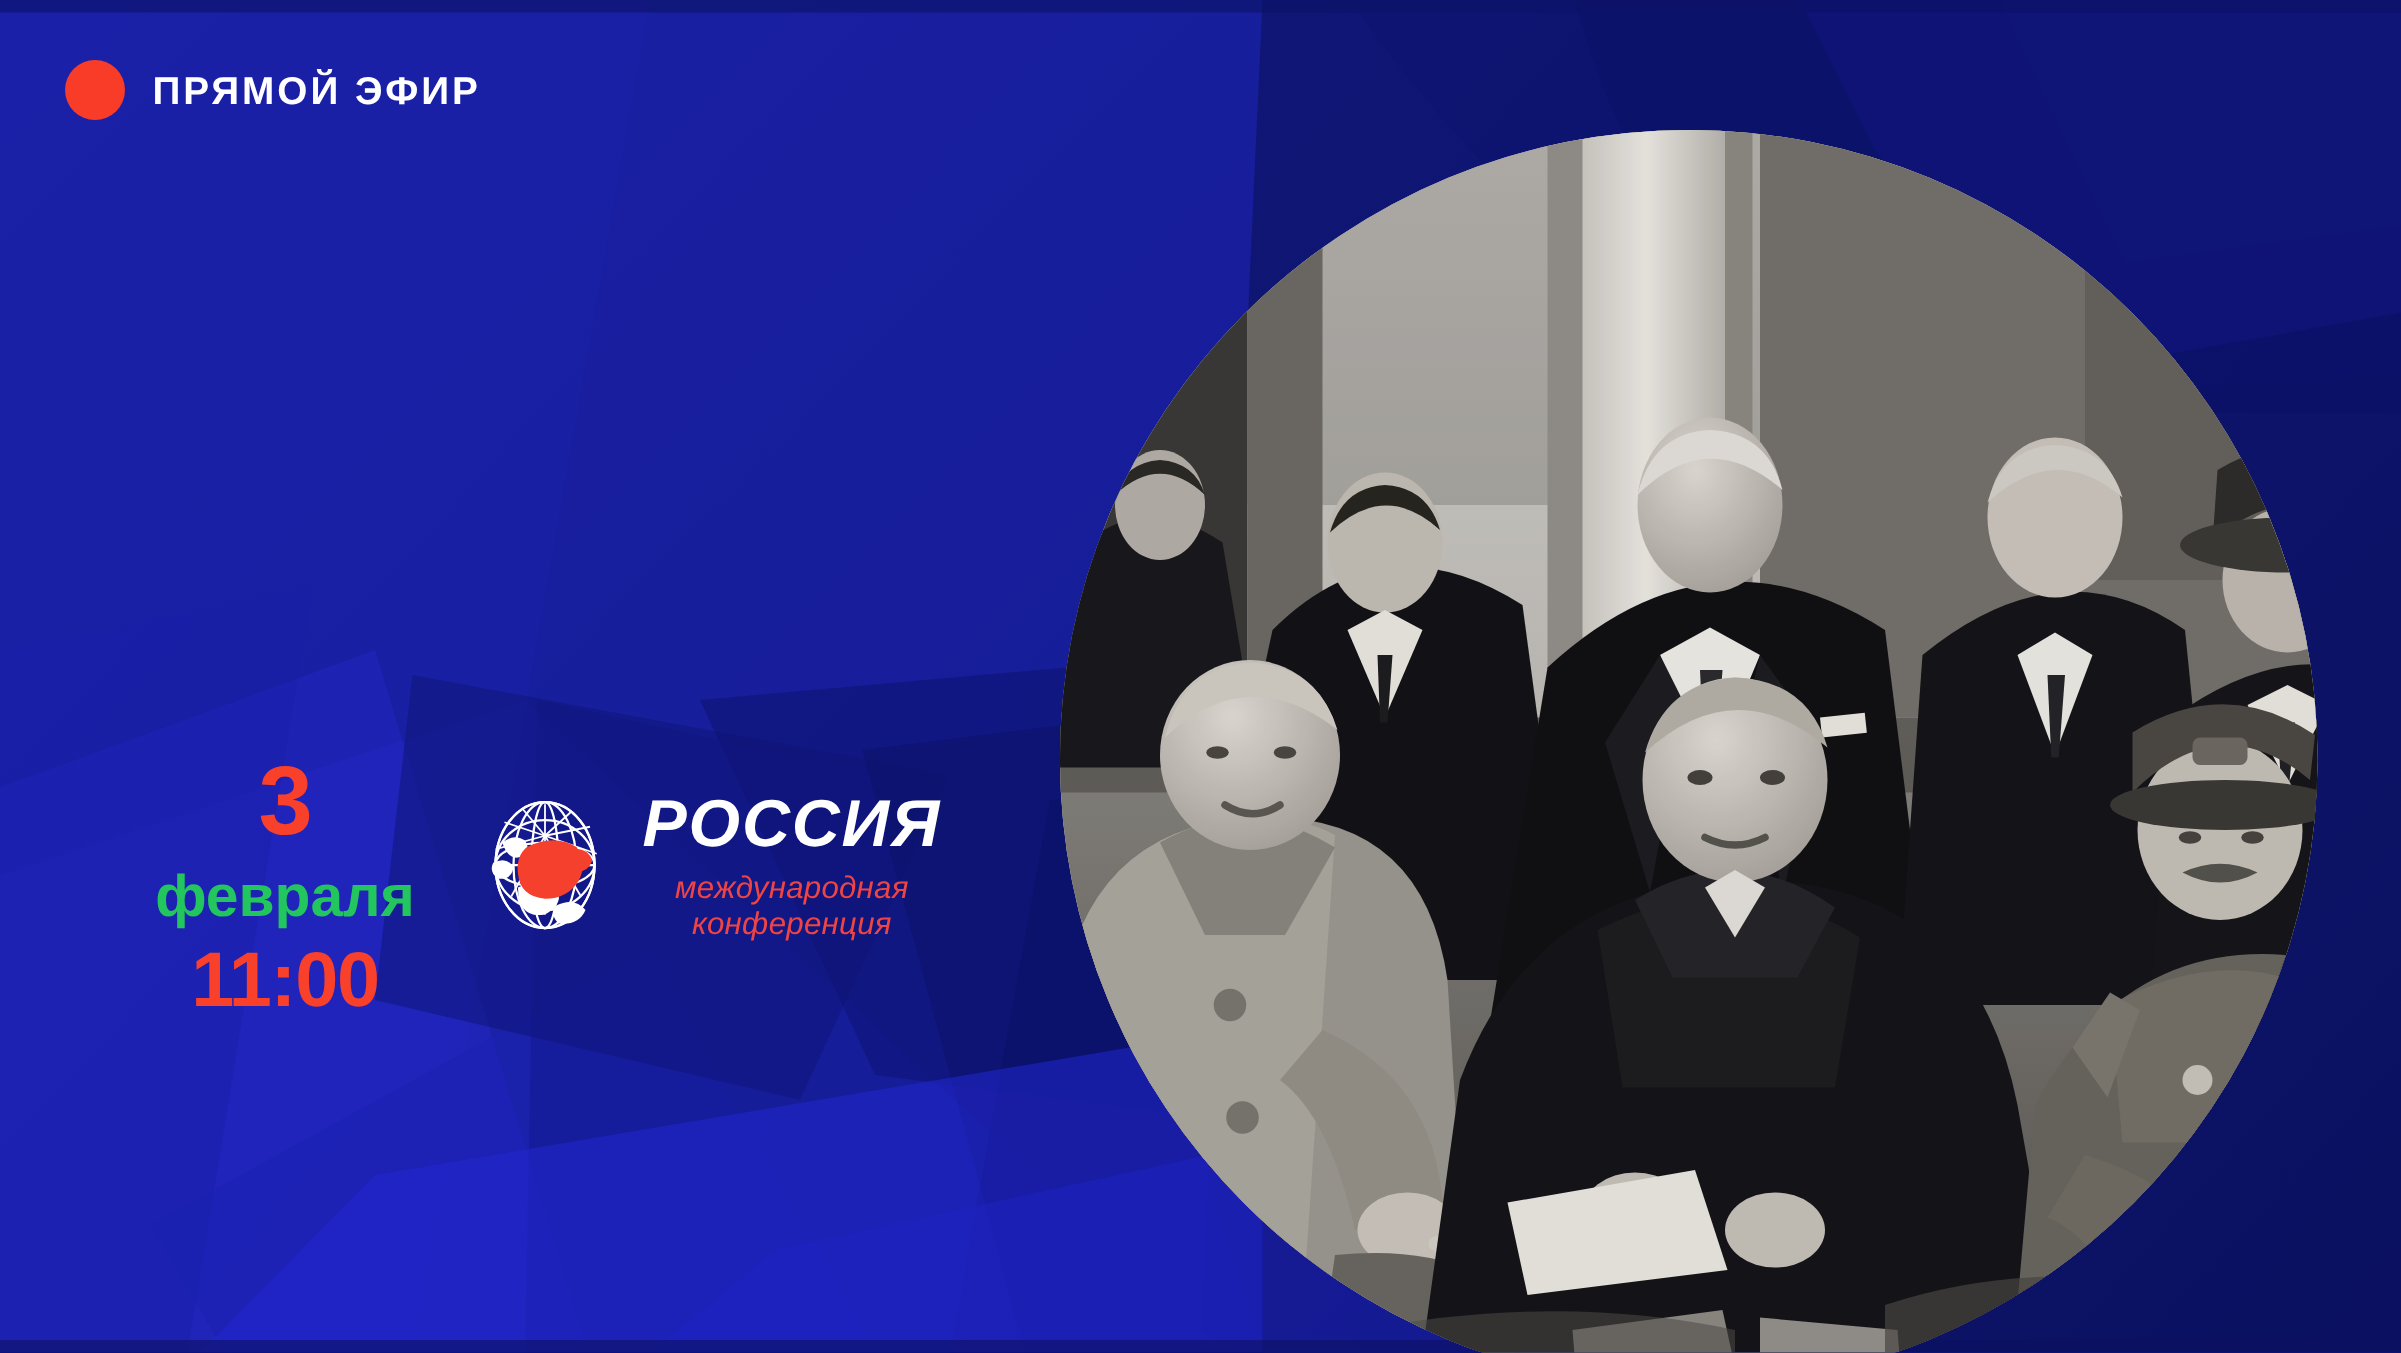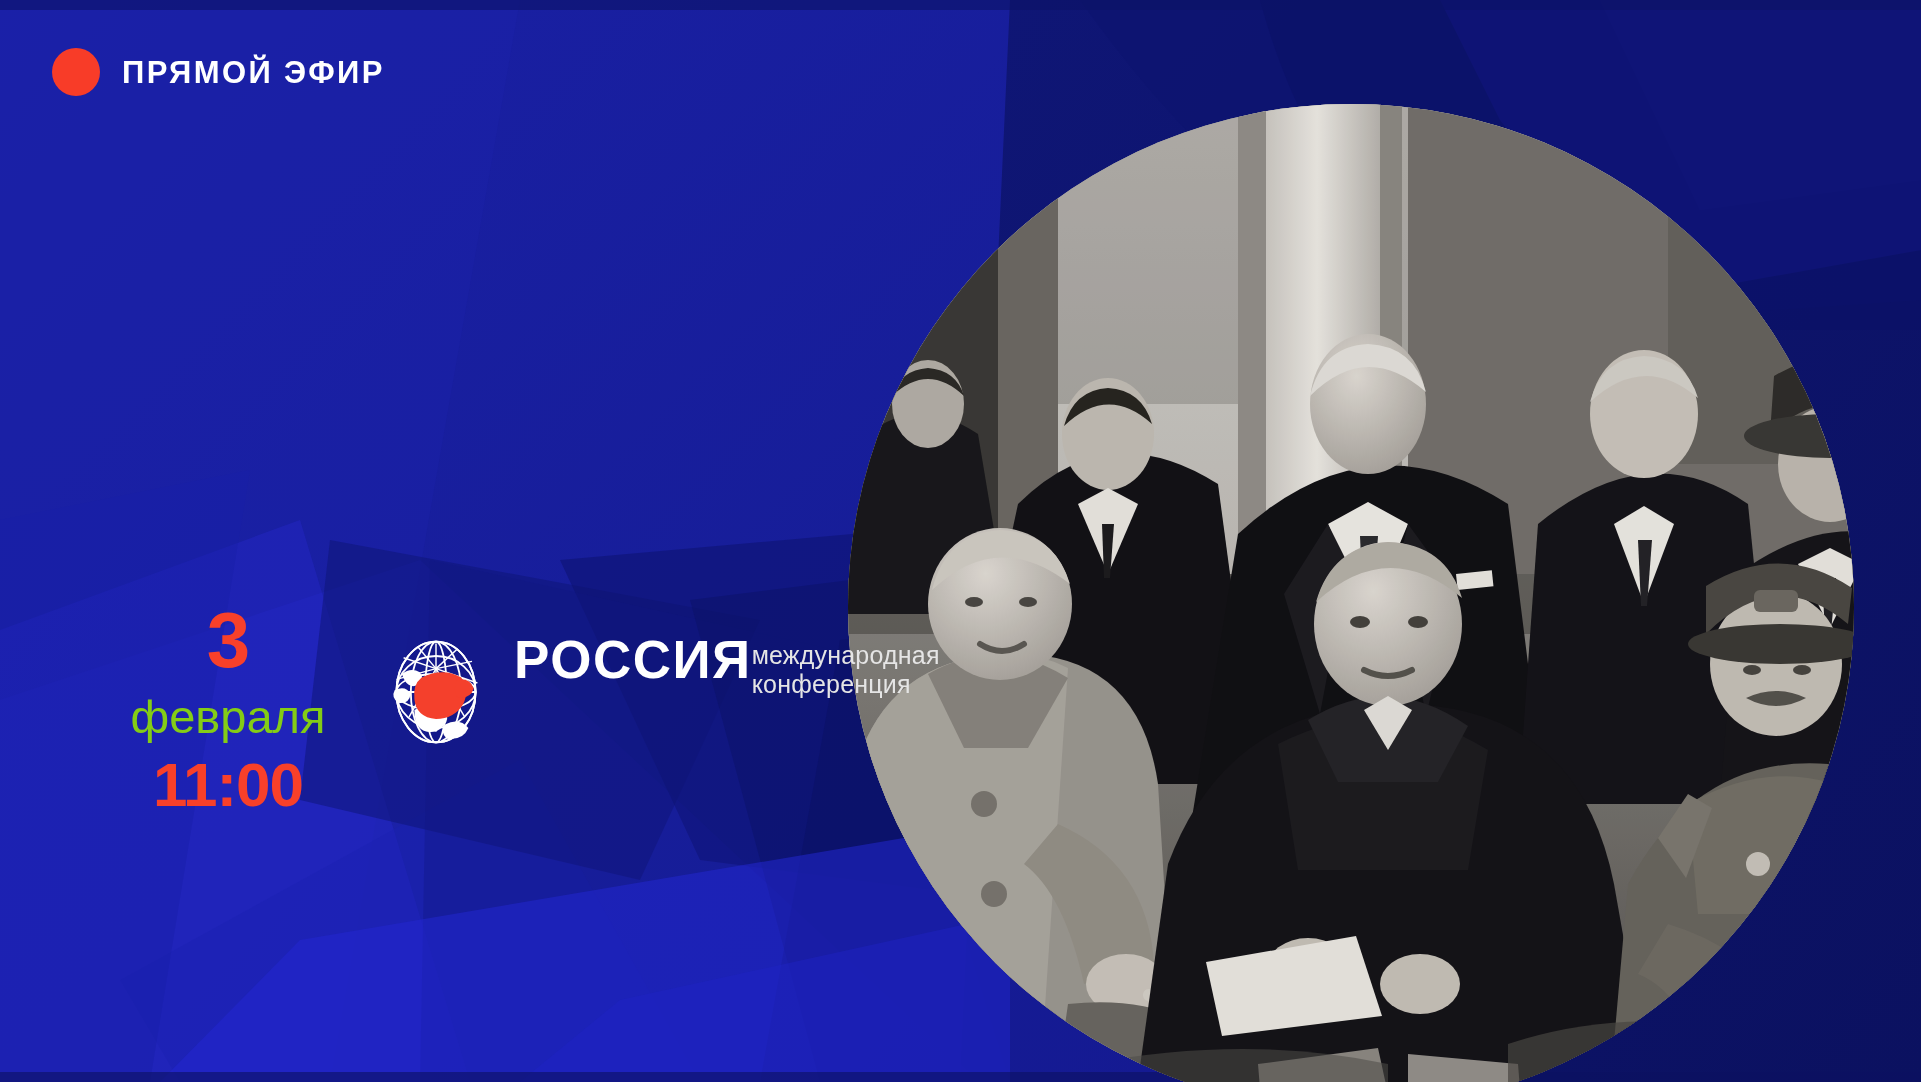--- a/index.html
+++ b/index.html
@@ -82,23 +82,23 @@
     z-index: 6;
   }
   #date-day {
     color: #f8402a;
     font-size: 78px;
     font-weight: bold;
     line-height: 1.05;
     letter-spacing: -1px;
   }
   #date-month {
-    color: #84cc16;
+    color: #22c55e;
     font-size: 47px;
-    font-weight: normal;
+    font-weight: bold;
     line-height: 1.25;
     margin-top: 6px;
   }
   #date-time {
     color: #f8402a;
     font-size: 62px;
     font-weight: bold;
     line-height: 1.15;
     letter-spacing: -1px;
     margin-top: 2px;
@@ -115,35 +115,37 @@
     z-index: 6;
   }
   #logo-globe {
     width: 108px;
     height: 108px;
     flex: 0 0 auto;
     margin-top: 6px;
   }
   #logo-words {
     display: flex;
-    flex-direction: row;
+    flex-direction: column;
+    font-style: italic;
   }
   .logo-main {
     color: #ffffff;
     font-size: 53px;
     font-weight: bold;
     line-height: 1.04;
     letter-spacing: 1.5px;
   }
   .logo-sub {
-    color: #e5e5e5;
+    color: #ef4444;
     font-size: 25px;
     font-weight: normal;
     line-height: 1.16;
     letter-spacing: 0.2px;
+    text-align: center;
   }
   #logo-sub-wrap { margin-top: 9px; }
 
   
   #photo-circle {
     position: absolute;
     left: 848px;
     top: 104px;
     width: 1006px;
     height: 1006px;

